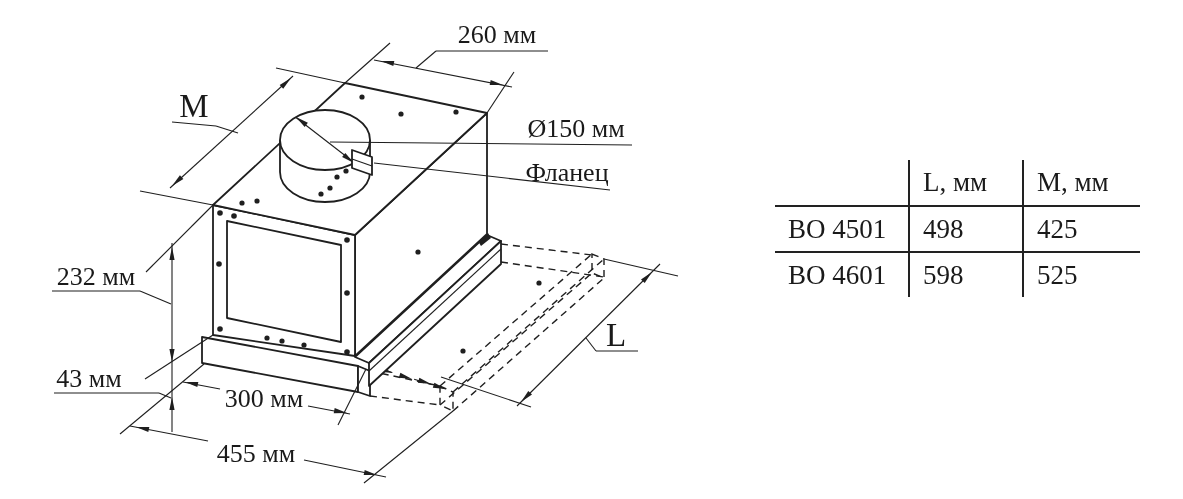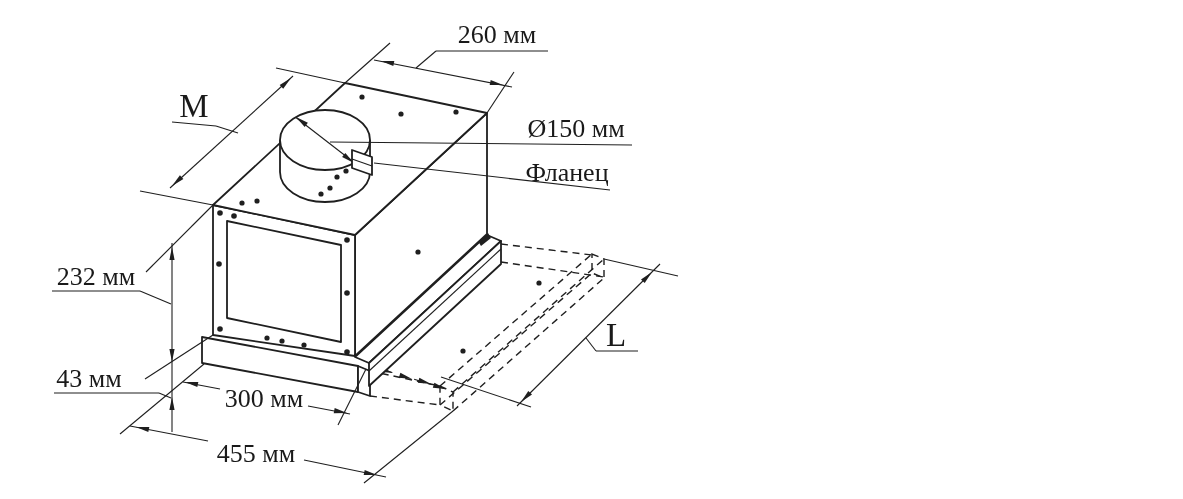--- a/index.html
+++ b/index.html
@@ -188,14 +188,35 @@
       <line class="thin" x1="604" y1="259" x2="678" y2="276"></line>
       <line class="thin" x1="517" y1="406" x2="660" y2="264"></line>
       <polygon class="arrow" points="521,402 532,394.6 528.3,391"></polygon>
       <polygon class="arrow" points="652,272 644.7,283 641,279.4"></polygon>
       <line class="thin" x1="596" y1="351" x2="638" y2="351"></line>
       <line class="thin" x1="586" y1="338" x2="596" y2="351"></line>
       <text class="dim-text-lg mid" x="616" y="346" font-size="34">L</text>
     </g>
   </svg>
 
+  <div class="spec-table">
+    <table>
+      <tbody>
+          <tr>
+        <td class="c0 vr hb"></td>
+        <td class="c1 vr hb">L, мм</td>
+        <td class="c2 hb">M, мм</td>
+      </tr>
+      <tr>
+        <td class="c0 vr hb">BO 4501</td>
+        <td class="c1 vr hb">498</td>
+        <td class="c2 hb">425</td>
+      </tr>
+      <tr>
+        <td class="c0 vr">BO 4601</td>
+        <td class="c1 vr">598</td>
+        <td class="c2">525</td>
+      </tr>
+    </tbody>
+      </table>
+  </div>
 
 </div>
 
 </body></html>

